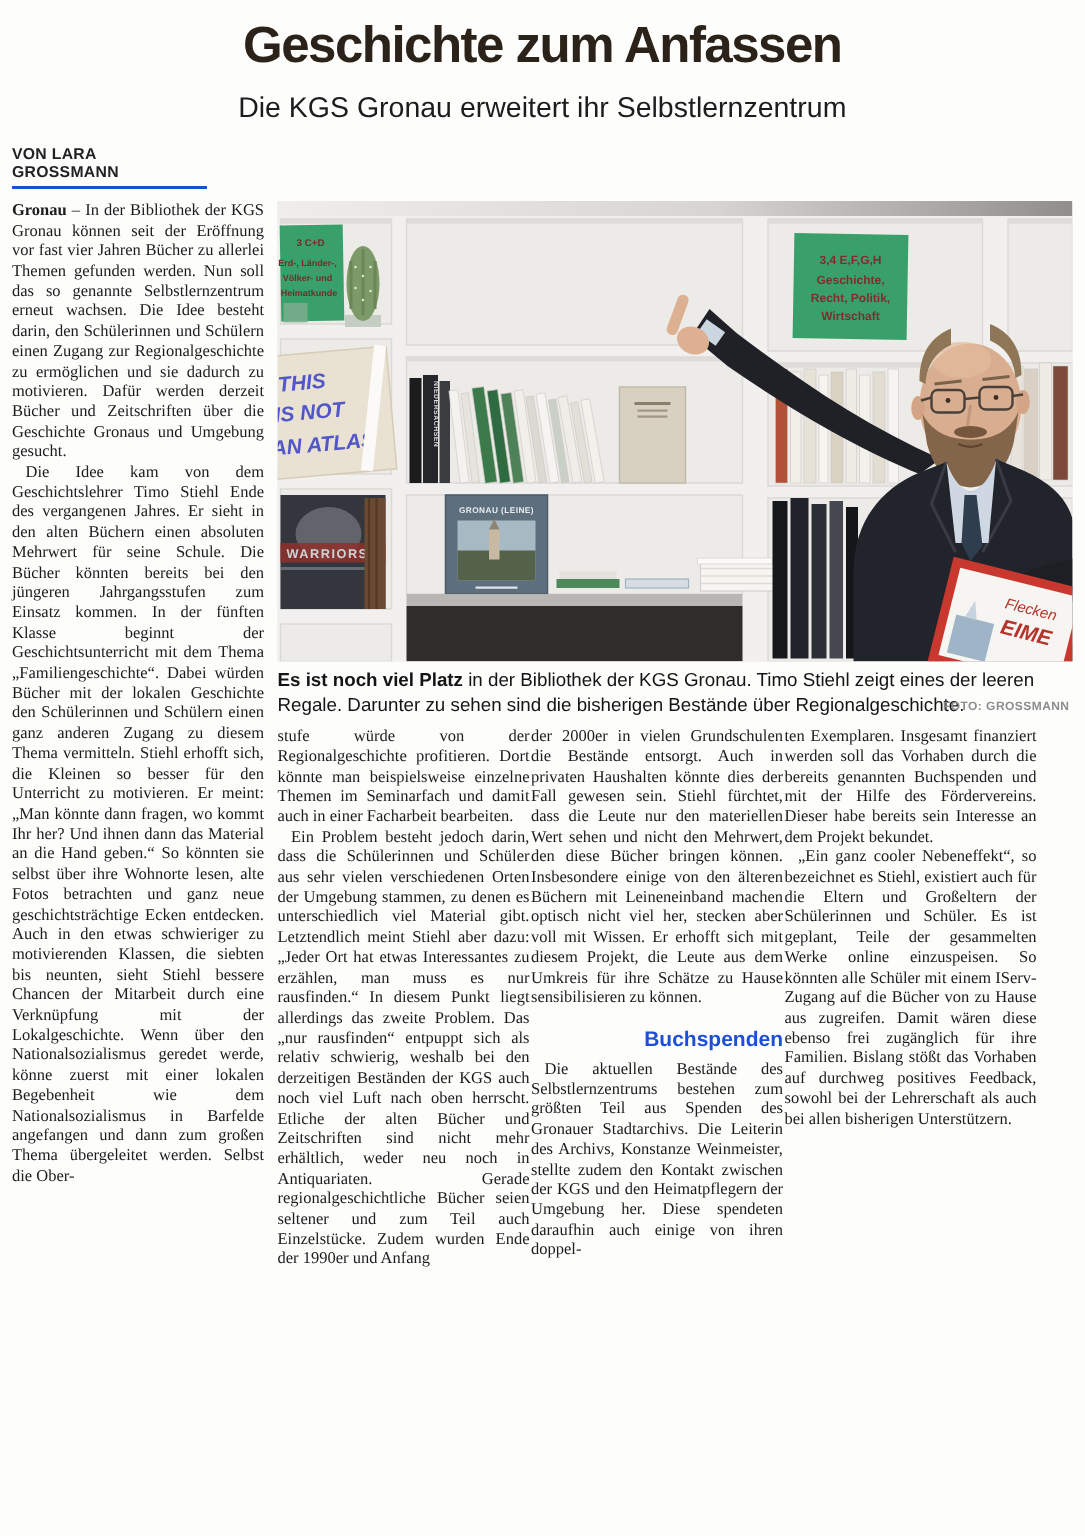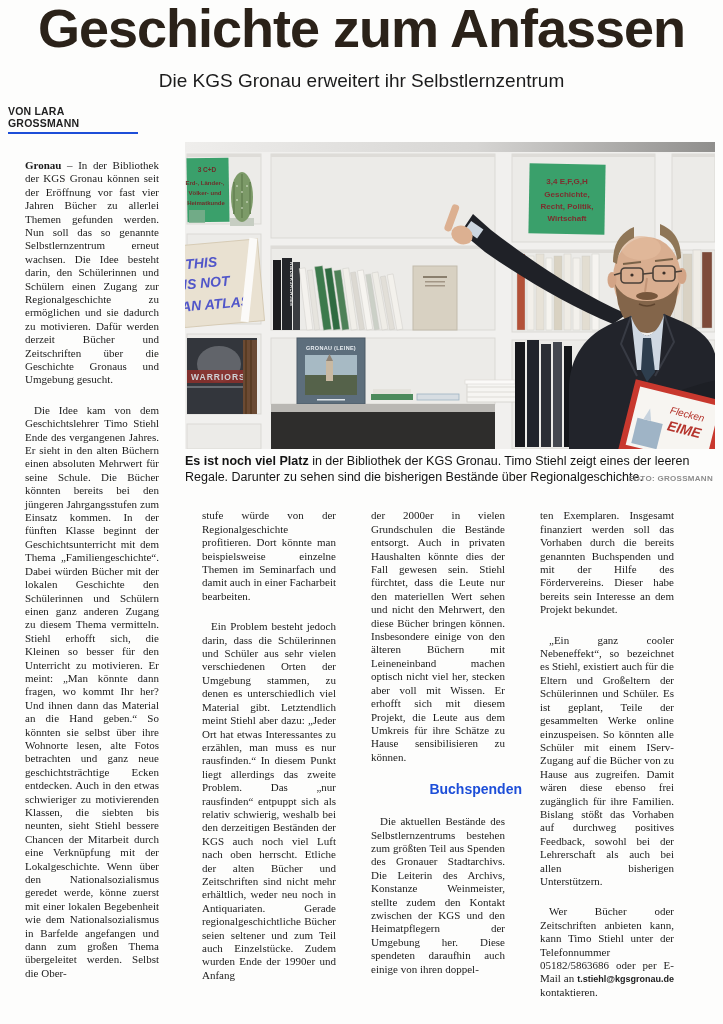--- a/index.html
+++ b/index.html
@@ -3,41 +3,41 @@
 <meta charset="utf-8">
 <style>
   html,body{margin:0;padding:0;background:#fdfdfc;}
   .page{
     position:relative;width:723px;height:1024px;box-sizing:border-box;
     padding:0 8px;overflow:hidden;background:#fdfdfc;
     font-family:"Liberation Serif",serif;color:#1b1b1b;
   }
   
   .headline{
-    margin:0;padding-top:2px;text-align:center;
+    margin:12px;padding-top:2px;text-align:center;
     font-family:"Liberation Sans",sans-serif;font-weight:700;
-    font-size:54px;line-height:.98;letter-spacing:-1px;color:#2b2219;
+    font-size:34px;line-height:.98;letter-spacing:-1px;color:#2b2219;
   }
   .subhead{
     margin:15px 0 0;text-align:center;
     font-family:"Liberation Sans",sans-serif;font-weight:400;
     font-size:19px;color:#1c1c1c;
   }
   .byline{
     margin-top:13px;width:130px;padding-bottom:3px;
     border-bottom:2px solid #1d4ed8;
     font-family:"Liberation Sans",sans-serif;font-weight:700;
     font-size:10.5px;letter-spacing:.2px;color:#222;
   }
   
   .content{display:flex;gap:9px;margin-top:8px;}
   .col{width:168px;flex:none;text-align:justify;
        font-size:11px;line-height:1.22;hyphens:auto;}
   .right{width:530px;flex:none;}
-  .para{margin:17px;}
+  .para{margin:0;}
   .para.indent{text-indent:9px;}
   .lead-in{font-weight:700;}
   .inner-subhead{
     margin:11px 0 6px;text-align:right;
     font-family:"Liberation Sans",sans-serif;font-weight:700;font-size:14px;color:#1d4ed8;
   }
   .email{font-family:"Liberation Sans",sans-serif;font-size:9px;font-weight:700;}
   
   .photo-wrap{width:530px;height:307px;overflow:hidden;background:#e9e7e3;}
   .caption{
@@ -293,19 +293,18 @@
 
         <div class="col">
           <p class="para">der 2000er in vielen Grundschulen die Bestände entsorgt. Auch in privaten Haushalten könnte dies der Fall gewesen sein. Stiehl fürchtet, dass die Leute nur den materiellen Wert sehen und nicht den Mehrwert, den diese Bücher bringen können. Insbesondere einige von den älteren Büchern mit Leineneinband machen optisch nicht viel her, stecken aber voll mit Wissen. Er erhofft sich mit diesem Projekt, die Leute aus dem Umkreis für ihre Schätze zu Hause sensibilisieren zu können.</p>
           <h3 class="inner-subhead">Buchspenden</h3>
           <p class="para indent">Die aktuellen Bestände des Selbstlernzentrums bestehen zum größten Teil aus Spenden des Gronauer Stadtarchivs. Die Leiterin des Archivs, Konstanze Weinmeister, stellte zudem den Kontakt zwischen der KGS und den Heimatpflegern der Umgebung her. Diese spendeten daraufhin auch einige von ihren doppel-</p>
         </div>
 
         <div class="col">
           <p class="para">ten Exemplaren. Insgesamt finanziert werden soll das Vorhaben durch die bereits genannten Buchspenden und mit der Hilfe des Fördervereins. Dieser habe bereits sein Interesse an dem Projekt bekundet.</p>
           <p class="para indent">„Ein ganz cooler Nebeneffekt“, so bezeichnet es Stiehl, existiert auch für die Eltern und Großeltern der Schülerinnen und Schüler. Es ist geplant, Teile der gesammelten Werke online einzuspeisen. So könnten alle Schüler mit einem IServ-Zugang auf die Bücher von zu Hause aus zugreifen. Damit wären diese ebenso frei zugänglich für ihre Familien. Bislang stößt das Vorhaben auf durchweg positives Feedback, sowohl bei der Lehrerschaft als auch bei allen bisherigen Unterstützern.</p>
-          <p class="para indent"><span>Wer Bücher oder Zeitschriften anbieten kann, kann Timo Stiehl unter der Telefonnummer 05182/5863686 oder per E-Mail an </span><span class="email">t.stiehl@kgsgronau.de</span><span> kontaktieren.</span></p>
         </div>
       </div>
 
     </div>
   </div>
 </div>
 
 </body></html>

